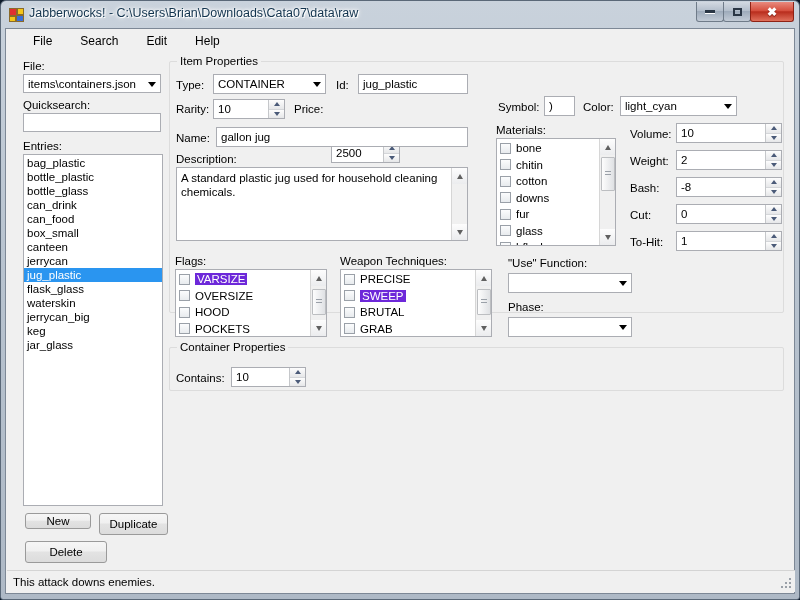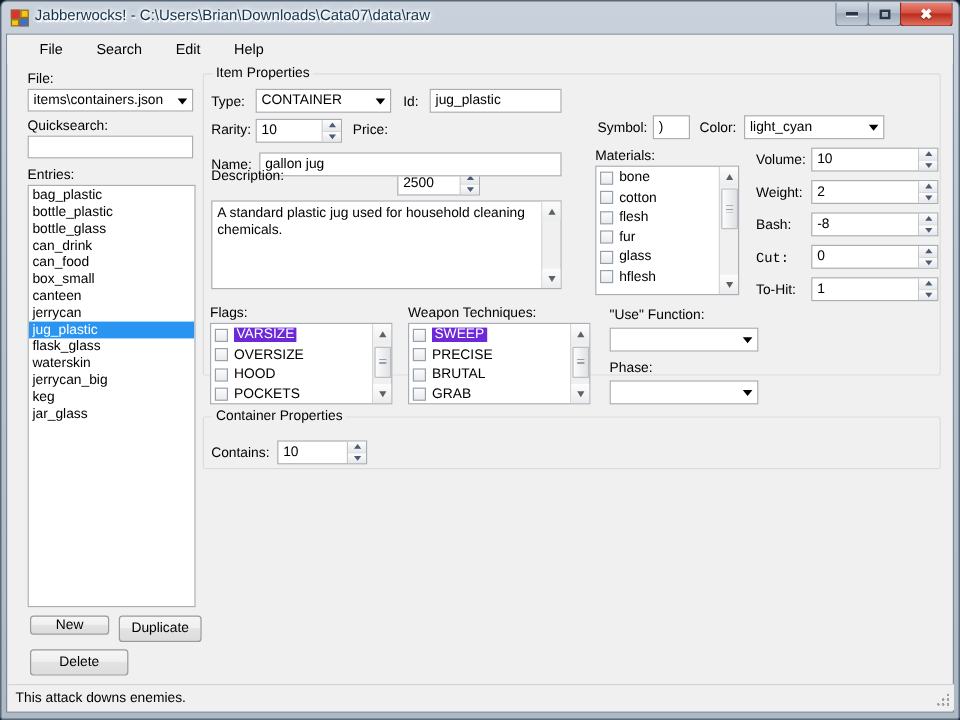--- a/index.html
+++ b/index.html
@@ -383,21 +383,21 @@
               <i class="sb-dn"></i>
             </span>
       </span>
     </div>
 
     <div class="lbl" style="left:170px; top:103px;">Name:</div>
     <div class="tbox" style="left:210px; top:98px; width:252px; height:20px;">
       <span>gallon jug</span>
     </div>
 
-    <div class="lbl" style="left:170px; top:112px;">Description:</div>
+    <div class="lbl" style="left:170px; top:124px;">Description:</div>
     <div class="tarea" style="left:170px; top:138px; width:292px; height:74px;">
       <div class="txt">A standard plastic jug used for household cleaning chemicals.</div>
       <div class="vsb">
         <div class="arrbox top">
               <i class="sa-up"></i>
             </div>
         <div class="arrbox bot">
               <i class="sa-dn"></i>
             </div>
       </div>
@@ -416,25 +416,29 @@
 
     <div class="lbl" style="left:490px; top:95px;">Materials:</div>
     <div class="listbox" style="left:490px; top:109px; width:120px; height:108px;">
       <div style="padding-top:1px;">
         <div class="cli">
           <span class="cbox"></span>
           <span class="cli-text">bone</span>
         </div>
         <div class="cli">
           <span class="cbox"></span>
+          <span class="cli-text">chitin</span>
+        </div>
+        <div class="cli">
+          <span class="cbox"></span>
           <span class="cli-text">cotton</span>
         </div>
         <div class="cli">
           <span class="cbox"></span>
-          <span class="cli-text">flesh</span>
+          <span class="cli-text">downs</span>
         </div>
         <div class="cli">
           <span class="cbox"></span>
           <span class="cli-text">fur</span>
         </div>
         <div class="cli">
           <span class="cbox"></span>
           <span class="cli-text">glass</span>
         </div>
         <div class="cli">
@@ -485,21 +489,21 @@
       <span class="sbtns">
         <span class="sb">
               <i class="sb-up"></i>
             </span>
         <span class="sb">
               <i class="sb-dn"></i>
             </span>
       </span>
     </div>
 
-    <div class="lbl" style="left:624px; top:180px;font-family:Liberation Mono, monospace;">Cut:</div>
+    <div class="lbl" style="left:624px; top:180px;">Cut:</div>
     <div class="spin" style="left:670px; top:175px; width:106px; height:20px;">
       <span>0</span>
       <span class="sbtns">
         <span class="sb">
               <i class="sb-up"></i>
             </span>
         <span class="sb">
               <i class="sb-dn"></i>
             </span>
       </span>
@@ -545,27 +549,27 @@
         <div class="thumb" style="top:19px; height:26px;"></div>
         <div class="arrbox bot">
               <i class="sa-dn"></i>
             </div>
       </div>
     </div>
 
     <div class="lbl" style="left:334px; top:226px;">Weapon Techniques:</div>
     <div class="listbox" style="left:334px; top:240px; width:152px; height:68px;">
       <div style="padding-top:1px;">
+        <div class="cli">
+          <span class="cbox"></span>
+          <span class="cli-text">PRECISE</span>
+        </div>
         <div class="cli sel">
           <span class="cbox"></span>
           <span class="cli-text">SWEEP</span>
-        </div>
-        <div class="cli">
-          <span class="cbox"></span>
-          <span class="cli-text">PRECISE</span>
         </div>
         <div class="cli">
           <span class="cbox"></span>
           <span class="cli-text">BRUTAL</span>
         </div>
         <div class="cli">
           <span class="cbox"></span>
           <span class="cli-text">GRAB</span>
         </div>
       </div>

